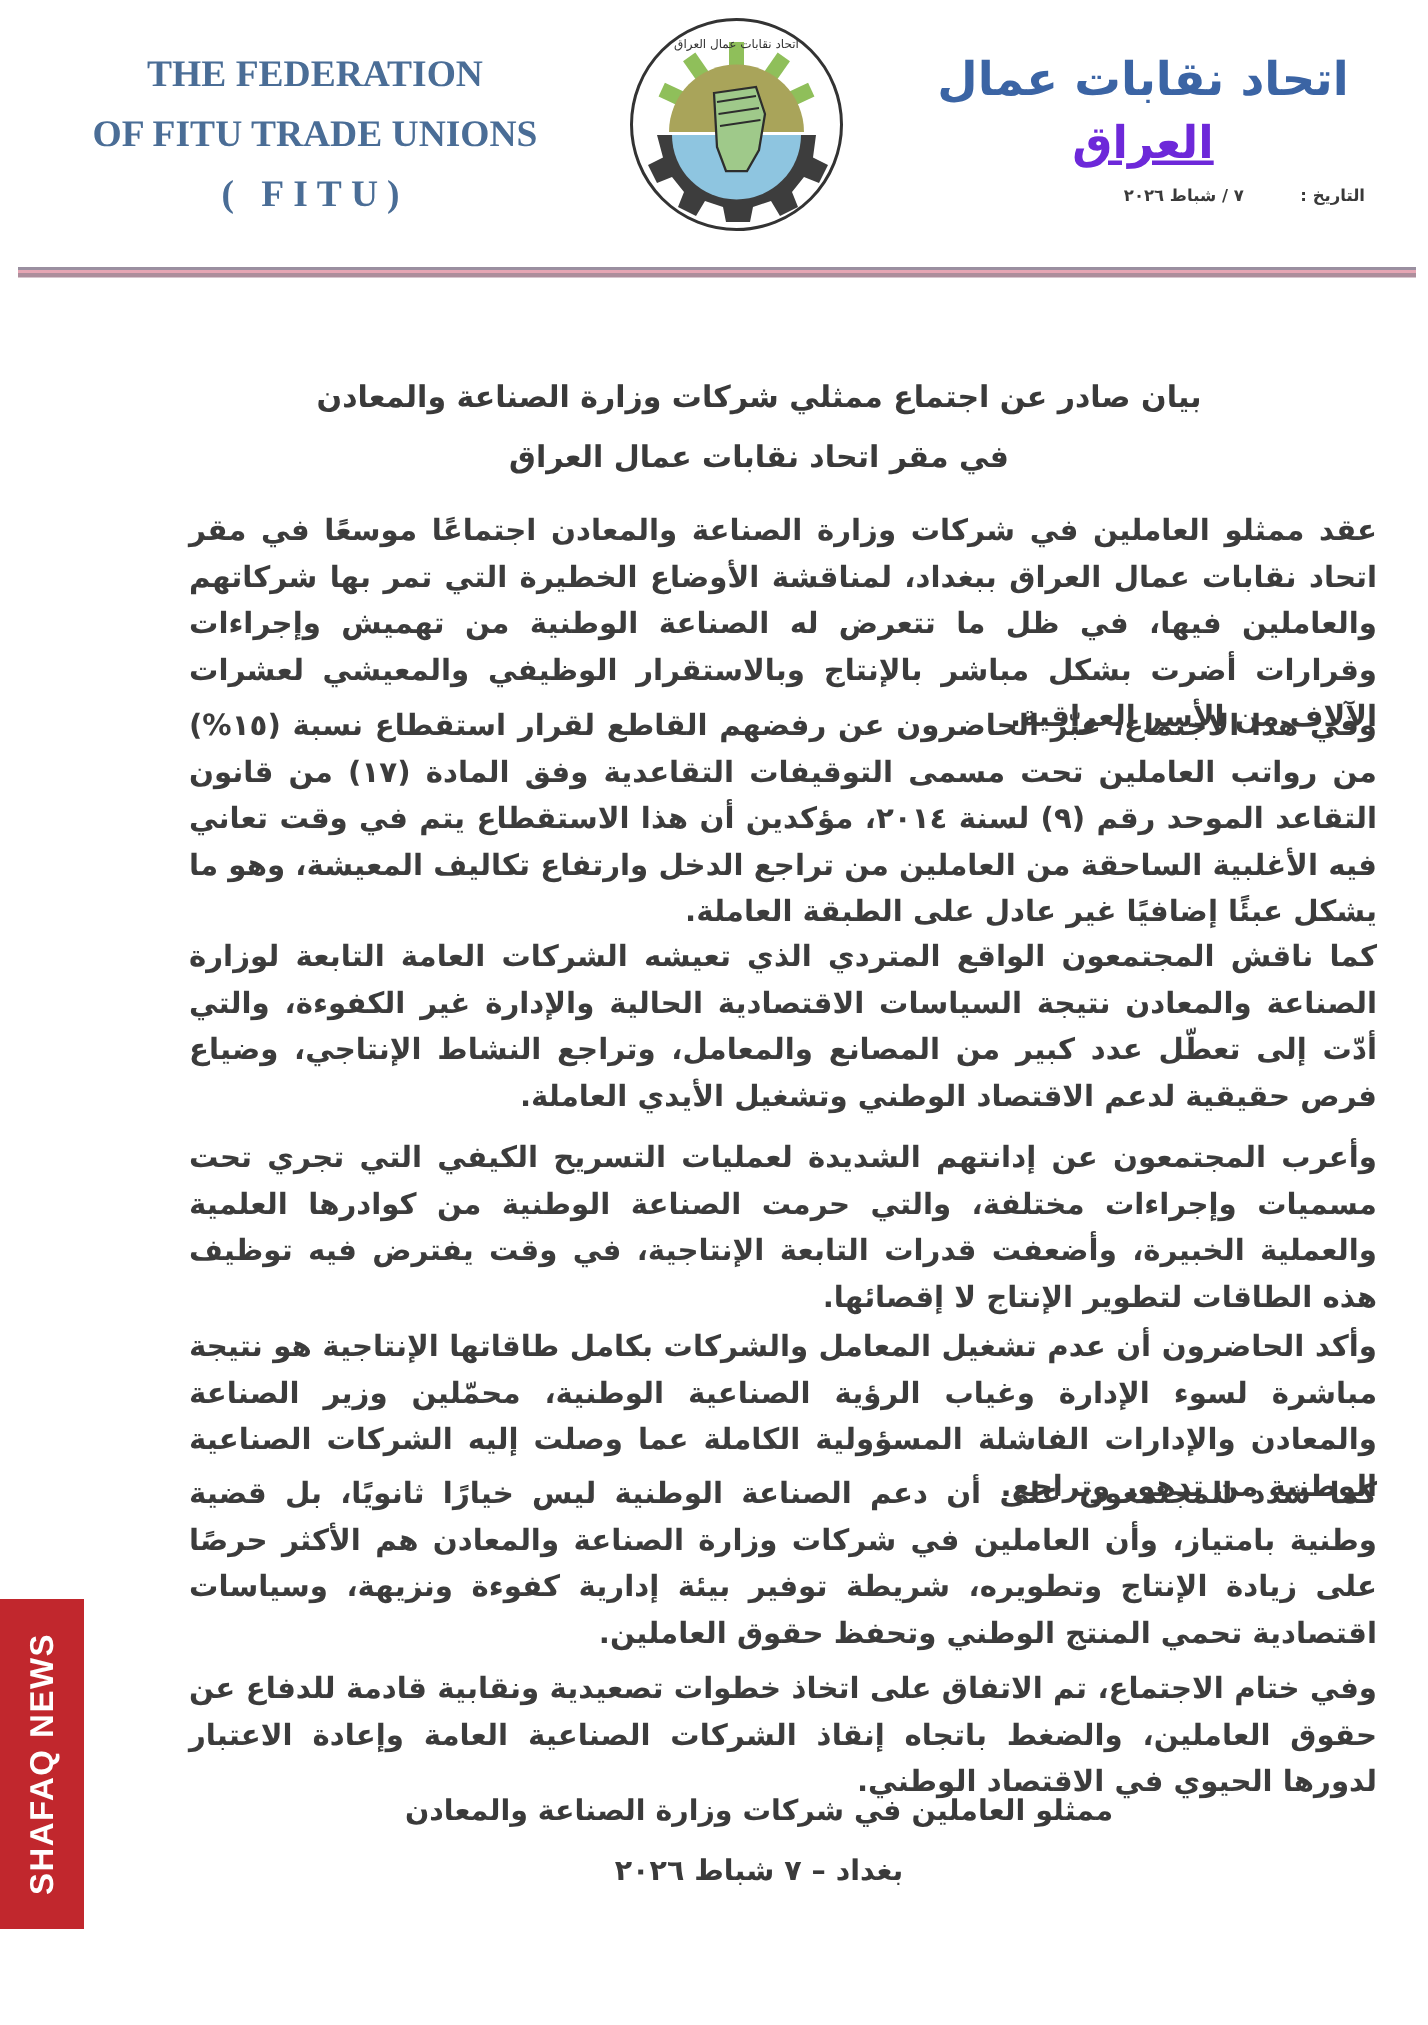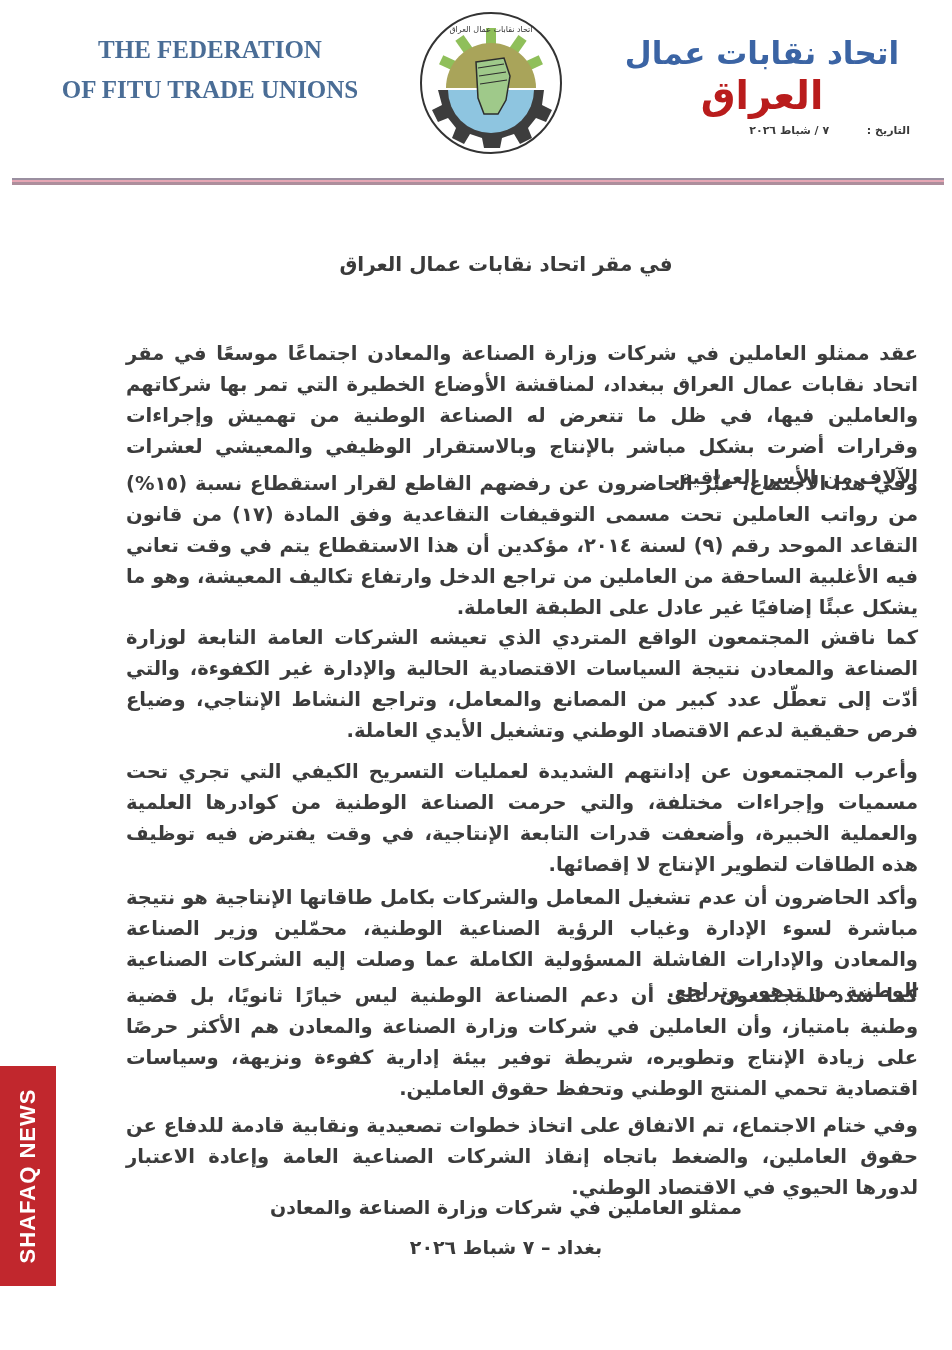--- a/index.html
+++ b/index.html
@@ -13,21 +13,21 @@
   }
   .header-en .l1 { font-size: 25px; letter-spacing: 0px; }
   .header-en .l2 { font-size: 25px; letter-spacing: 0px; }
   .header-en .l3 { font-size: 25px; letter-spacing: 6px; }
   .logo { position: absolute; left: 418px; top: 10px; width: 146px; height: 146px; }
   .header-ar {
     position: absolute; right: 40px; top: 30px; width: 300px; text-align: center; direction: rtl;
     color: #3b64a4; font-family: "DejaVu Sans", sans-serif; font-weight: bold;
   }
   .header-ar .a1 { font-size: 31px; line-height: 46px; }
-  .header-ar .a2 { font-size: 39px; line-height: 40px; color: #b91c1c; }
+  .header-ar .a2 { font-size: 30px; line-height: 40px; color: #6d28d9; text-decoration: underline; }
   .date-line {
     position: absolute; right: 42px; top: 124px; direction: rtl; font-weight: bold; font-size: 11px; color: #3a3a3a;
     white-space: nowrap;
   }
   .date-line .sep { display: inline-block; width: 30px; }
   .rule {
     position: absolute; left: 12px; right: 8px; top: 178px; height: 7px;
     background: linear-gradient(#9a8fa0 0 2px, #e6a6b4 2px 4px, #ad8e9c 4px 7px);
   }
   .doc {
@@ -57,20 +57,21 @@
     font-weight: bold; font-size: 22px; letter-spacing: 1px;
   }
 </style>
 </head>
 <body>
 
 <div>
   <div class="header-en">
     <div class="l1">THE FEDERATION</div>
     <div class="l2">OF FITU TRADE UNIONS</div>
+    <div class="l3">( FITU)</div>
   </div>
 
   <svg class="logo" viewBox="0 0 146 146">
     <circle cx="73" cy="73" r="70" fill="#fff" stroke="#333" stroke-width="2"></circle>
     <g fill="#8fbf5a">
       <rect x="68" y="18" width="10" height="22" transform="rotate(0 73 73)"></rect>
       <rect x="68" y="18" width="10" height="22" transform="rotate(-35 73 73)"></rect>
       <rect x="68" y="18" width="10" height="22" transform="rotate(35 73 73)"></rect>
       <rect x="68" y="18" width="10" height="22" transform="rotate(-65 73 73)"></rect>
       <rect x="68" y="18" width="10" height="22" transform="rotate(65 73 73)"></rect>
@@ -93,20 +94,21 @@
   <div class="date-line">
     <span>التاريخ :</span>
     <span class="sep"></span>
     <span>٧ / شباط ٢٠٢٦</span>
   </div>
 
   <div class="rule"></div>
 </div>
 
 <div class="title">
+  <div>بيان صادر عن اجتماع ممثلي شركات وزارة الصناعة والمعادن</div>
   <div>في مقر اتحاد نقابات عمال العراق</div>
 </div>
 
 <p class="doc p p1">عقد ممثلو العاملين في شركات وزارة الصناعة والمعادن اجتماعًا موسعًا في مقر اتحاد نقابات عمال العراق ببغداد، لمناقشة الأوضاع الخطيرة التي تمر بها شركاتهم والعاملين فيها، في ظل ما تتعرض له الصناعة الوطنية من تهميش وإجراءات وقرارات أضرت بشكل مباشر بالإنتاج وبالاستقرار الوظيفي والمعيشي لعشرات الآلاف من الأسر العراقية.</p>
 <p class="doc p p2">وفي هذا الاجتماع، عبّر الحاضرون عن رفضهم القاطع لقرار استقطاع نسبة (١٥%) من رواتب العاملين تحت مسمى التوقيفات التقاعدية وفق المادة (١٧) من قانون التقاعد الموحد رقم (٩) لسنة ٢٠١٤، مؤكدين أن هذا الاستقطاع يتم في وقت تعاني فيه الأغلبية الساحقة من العاملين من تراجع الدخل وارتفاع تكاليف المعيشة، وهو ما يشكل عبئًا إضافيًا غير عادل على الطبقة العاملة.</p>
 <p class="doc p p3">كما ناقش المجتمعون الواقع المتردي الذي تعيشه الشركات العامة التابعة لوزارة الصناعة والمعادن نتيجة السياسات الاقتصادية الحالية والإدارة غير الكفوءة، والتي أدّت إلى تعطّل عدد كبير من المصانع والمعامل، وتراجع النشاط الإنتاجي، وضياع فرص حقيقية لدعم الاقتصاد الوطني وتشغيل الأيدي العاملة.</p>
 <p class="doc p p4">وأعرب المجتمعون عن إدانتهم الشديدة لعمليات التسريح الكيفي التي تجري تحت مسميات وإجراءات مختلفة، والتي حرمت الصناعة الوطنية من كوادرها العلمية والعملية الخبيرة، وأضعفت قدرات التابعة الإنتاجية، في وقت يفترض فيه توظيف هذه الطاقات لتطوير الإنتاج لا إقصائها.</p>
 <p class="doc p p5">وأكد الحاضرون أن عدم تشغيل المعامل والشركات بكامل طاقاتها الإنتاجية هو نتيجة مباشرة لسوء الإدارة وغياب الرؤية الصناعية الوطنية، محمّلين وزير الصناعة والمعادن والإدارات الفاشلة المسؤولية الكاملة عما وصلت إليه الشركات الصناعية الوطنية من تدهور وتراجع.</p>
 <p class="doc p p6">كما شدد المجتمعون على أن دعم الصناعة الوطنية ليس خيارًا ثانويًا، بل قضية وطنية بامتياز، وأن العاملين في شركات وزارة الصناعة والمعادن هم الأكثر حرصًا على زيادة الإنتاج وتطويره، شريطة توفير بيئة إدارية كفوءة ونزيهة، وسياسات اقتصادية تحمي المنتج الوطني وتحفظ حقوق العاملين.</p>
 <p class="doc p p7">وفي ختام الاجتماع، تم الاتفاق على اتخاذ خطوات تصعيدية ونقابية قادمة للدفاع عن حقوق العاملين، والضغط باتجاه إنقاذ الشركات الصناعية العامة وإعادة الاعتبار لدورها الحيوي في الاقتصاد الوطني.</p>

